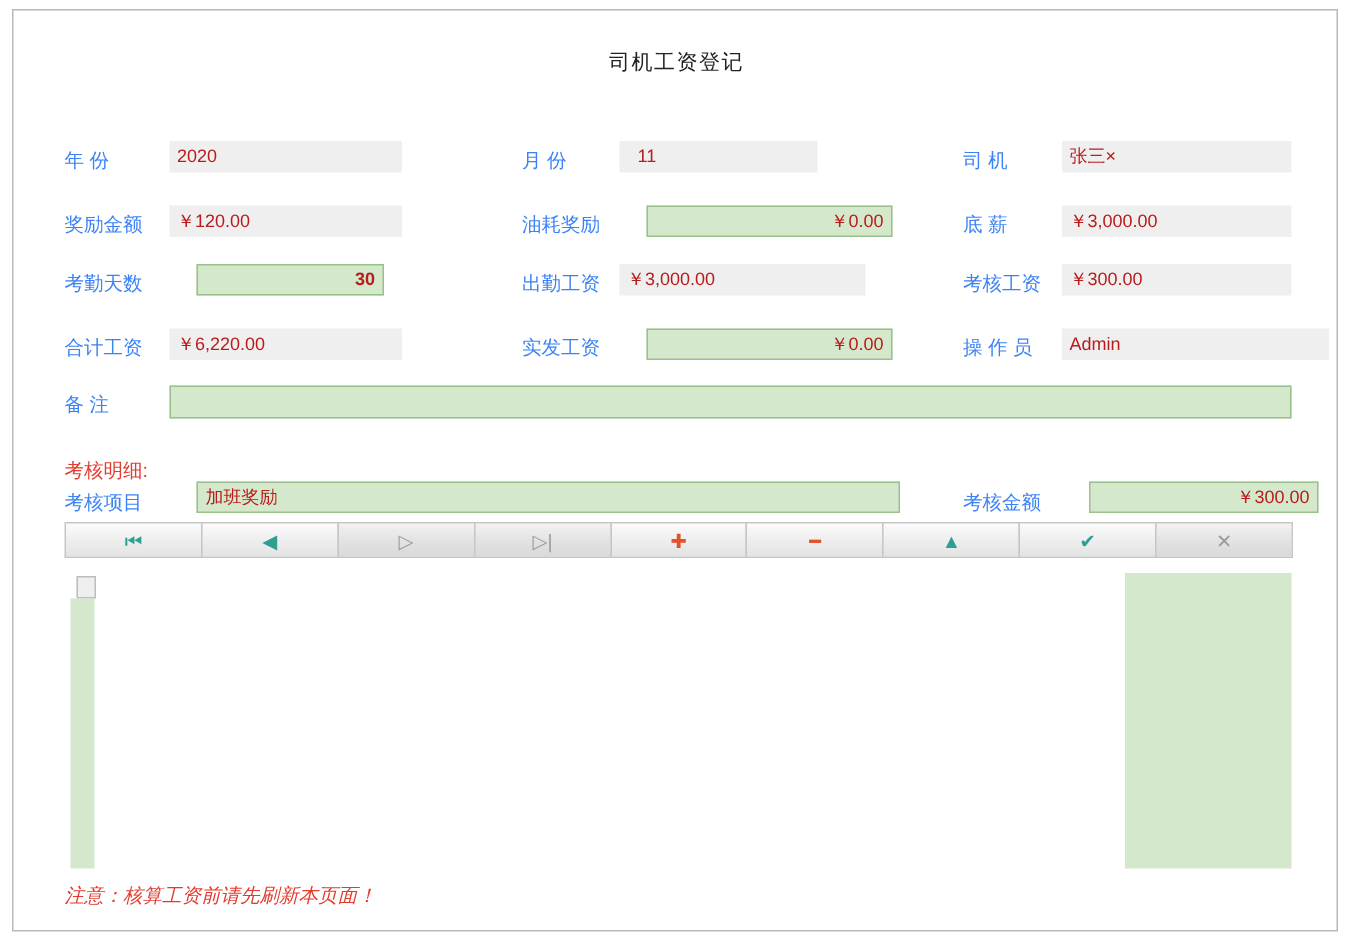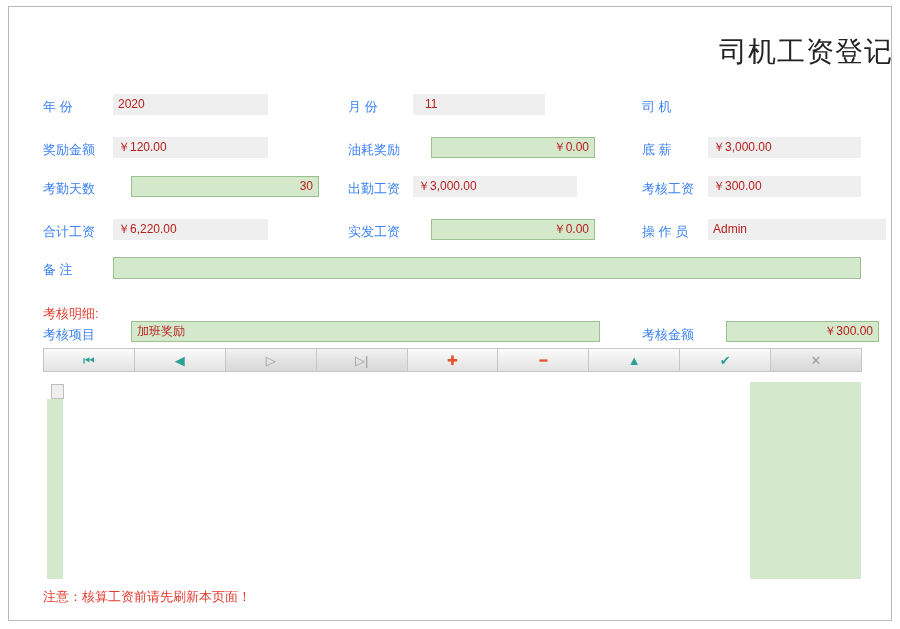--- a/index.html
+++ b/index.html
@@ -21,22 +21,22 @@
     height: 615px;
     border: 1px solid #b9b9b9;
     box-sizing: border-box;
     background: #ffffff;
   }
   .title {
     position: absolute;
     left: 0;
     top: 26px;
     width: 884px;
-    text-align: right;
-    font-size: 28px;
+    text-align: center;
+    font-size: 14px;
     color: #222222;
     letter-spacing: 1px;
   }
 
   
   .lbl {
     position: absolute;
     font-size: 13px;
     color: #3b82f6;
     white-space: nowrap;
@@ -150,48 +150,50 @@
     height: 197px;
     background: #d4e8cc;
   }
 
   .notice {
     position: absolute;
     left: 34px;
     top: 581px;
     font-size: 13px;
     color: #e23b2e;
+    font-style: italic;
   }
 </style>
 </head>
 <body>
 
 <div class="window">
 
   <div class="title">司机工资登记</div>
 
   <div class="lbl" style="left:34px; top:91px;">年    份</div>
   <div class="fld plain" style="left:104px; top:87px; width:155px;">2020</div>
 
   <div class="lbl" style="left:339px; top:91px;">月    份</div>
   <div class="fld plain" style="left:404px; top:87px; width:132px;padding-left:12px;">11</div>
 
   <div class="lbl" style="left:633px; top:91px;">司    机</div>
+  <div class="fld plain" style="left:699px; top:87px; width:153px;">张三×</div>
 
   <div class="lbl" style="left:34px; top:134px;">奖励金额</div>
   <div class="fld plain" style="left:104px; top:130px; width:155px;">￥120.00</div>
 
   <div class="lbl" style="left:339px; top:134px;">油耗奖励</div>
   <div class="fld green right" style="left:404px; top:130px; width:164px;">￥0.00</div>
 
   <div class="lbl" style="left:633px; top:134px;">底    薪</div>
   <div class="fld plain" style="left:699px; top:130px; width:153px;">￥3,000.00</div>
 
   <div class="lbl" style="left:34px; top:173px;">考勤天数</div>
-  <div class="fld green right" style="left:104px; top:169px; width:188px;">30</div>
+  <div class="fld green right" style="left:104px; top:169px; width:125px;font-weight:bold;">30</div>
 
   <div class="lbl" style="left:339px; top:173px;">出勤工资</div>
   <div class="fld plain" style="left:404px; top:169px; width:164px;">￥3,000.00</div>
 
   <div class="lbl" style="left:633px; top:173px;">考核工资</div>
   <div class="fld plain" style="left:699px; top:169px; width:153px;">￥300.00</div>
 
   <div class="lbl" style="left:34px; top:216px;">合计工资</div>
   <div class="fld plain" style="left:104px; top:212px; width:155px;">￥6,220.00</div>
 

